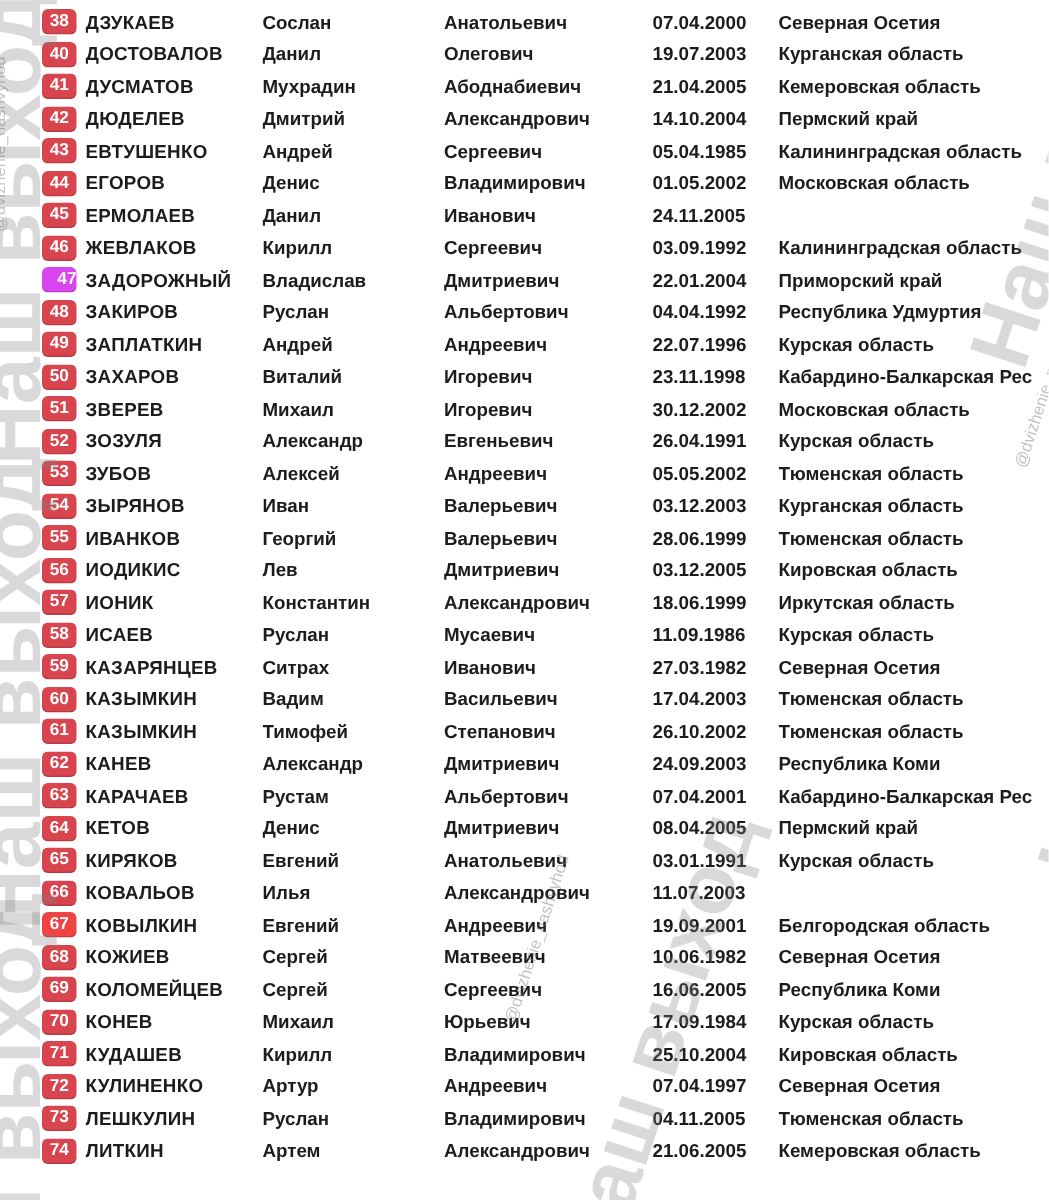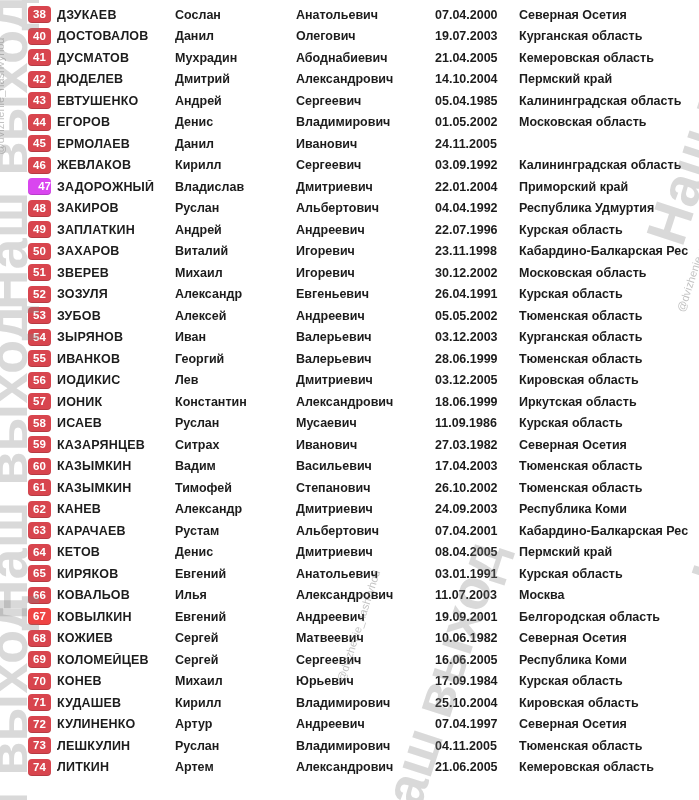--- a/index.html
+++ b/index.html
@@ -359,21 +359,20 @@
   </div>
 
   <div class="row">
     <div class="cell badge-cell">
       <span class="badge" style="background: rgb(216, 69, 78);">66</span>
     </div>
     <div class="cell surname">КОВАЛЬОВ</div>
     <div class="cell">Илья</div>
     <div class="cell">Александрович</div>
     <div class="cell">11.07.2003</div>
-    <div class="cell">Москва</div>
   </div>
 
   <div class="row">
     <div class="cell badge-cell">
       <span class="badge" style="background: #ef4444;">67</span>
     </div>
     <div class="cell surname">КОВЫЛКИН</div>
     <div class="cell">Евгений</div>
     <div class="cell">Андреевич</div>
     <div class="cell">19.09.2001</div>

